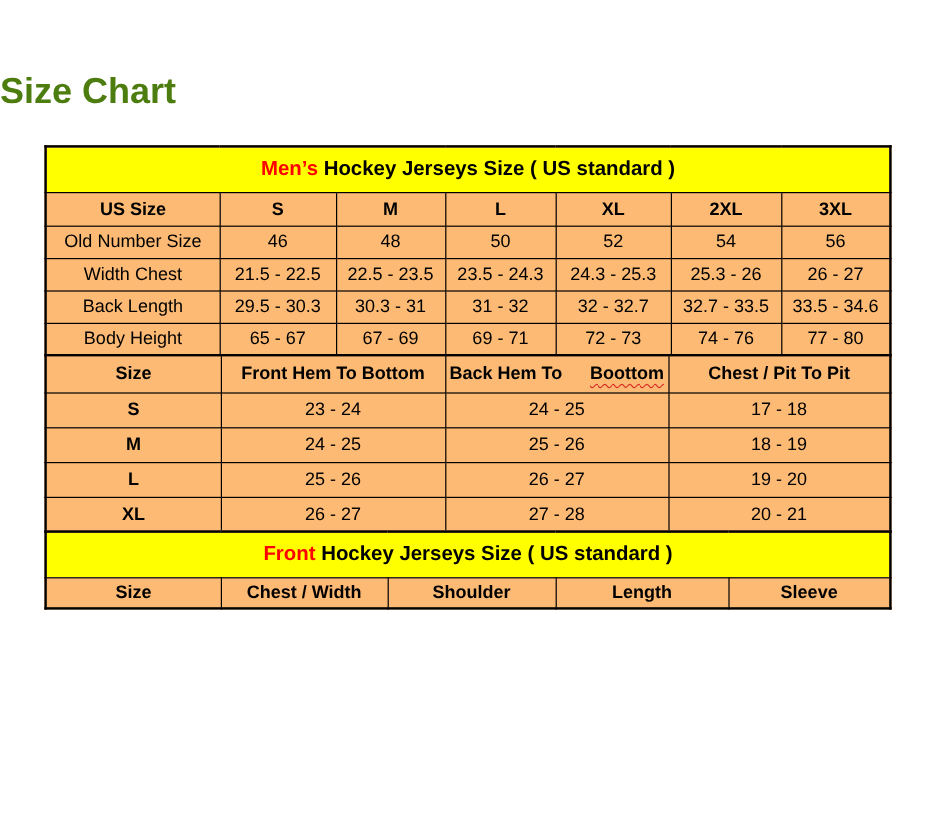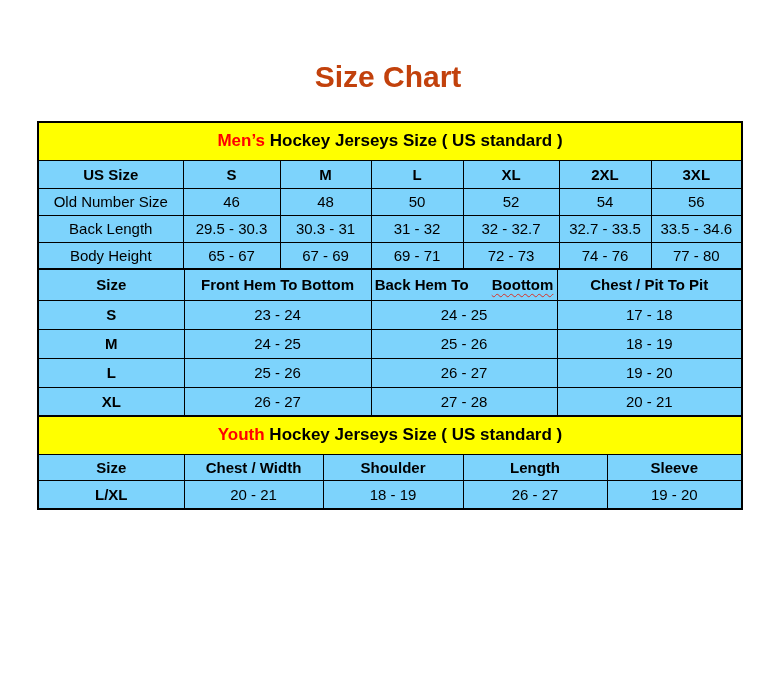--- a/index.html
+++ b/index.html
@@ -6,37 +6,36 @@
   html, body { background: #ffffff; }
   body {
     width: 776px; height: 692px;
     font-family: "Liberation Sans", sans-serif;
     color: #000;
     overflow: hidden;
   }
   .page { position: relative; width: 776px; height: 692px; }
   .page-title {
     padding-top: 60px;
-    text-align: center;
     font-size: 30px;
     font-weight: bold;
-    color: #c2410c;
+    color: #4d7c0f;
     letter-spacing: 0px;
     line-height: 1.1;
   }
   .tables {
     width: 704px;
     margin: 28px 0 0 37px;
   }
   table {
     border-collapse: collapse;
     table-layout: fixed;
     width: 704px;
     border: 2.5px solid #000;
-    background: #7dd3fc;
+    background: #fdba74;
   }
   table + table { margin-top: -2px; }
   th, td {
     border: 1.5px solid #000;
     text-align: center;
     vertical-align: middle;
     padding: 0 2px;
     overflow: hidden;
     white-space: nowrap;
   }
@@ -106,20 +105,29 @@
           <tr>
             <td>Old Number Size</td>
             <td>46</td>
             <td>48</td>
             <td>50</td>
             <td>52</td>
             <td>54</td>
             <td>56</td>
           </tr>
           <tr>
+            <td>Width Chest</td>
+            <td>21.5 - 22.5</td>
+            <td>22.5 - 23.5</td>
+            <td>23.5 - 24.3</td>
+            <td>24.3 - 25.3</td>
+            <td>25.3 - 26</td>
+            <td>26 - 27</td>
+          </tr>
+          <tr>
             <td>Back Length</td>
             <td>29.5 - 30.3</td>
             <td>30.3 - 31</td>
             <td>31 - 32</td>
             <td>32 - 32.7</td>
             <td>32.7 - 33.5</td>
             <td>33.5 - 34.6</td>
           </tr>
           <tr>
             <td>Body Height</td>
@@ -179,35 +187,28 @@
     <table class="youth">
       <colgroup>
         <col style="width:146px">
           <col style="width:139px">
           <col style="width:140px">
         <col style="width:144px">
           <col style="width:135px">
       </colgroup>
       <thead>
         <tr class="band">
-          <th colspan="5"><span class="hl">Youth</span><span> Hockey Jerseys Size ( US standard )</span></th>
+          <th colspan="5"><span class="hl">Front</span><span> Hockey Jerseys Size ( US standard )</span></th>
         </tr>
         <tr class="cols">
           <th>Size</th>
           <th>Chest / Width</th>
           <th>Shoulder</th>
           <th>Length</th>
           <th>Sleeve</th>
         </tr>
       </thead>
       <tbody>
-          <tr>
-            <td>L/XL</td>
-            <td>20 - 21</td>
-            <td>18 - 19</td>
-            <td>26 - 27</td>
-            <td>19 - 20</td>
-          </tr>
         </tbody>
     </table>
 
   </div>
 </div>
 
 </body></html>

